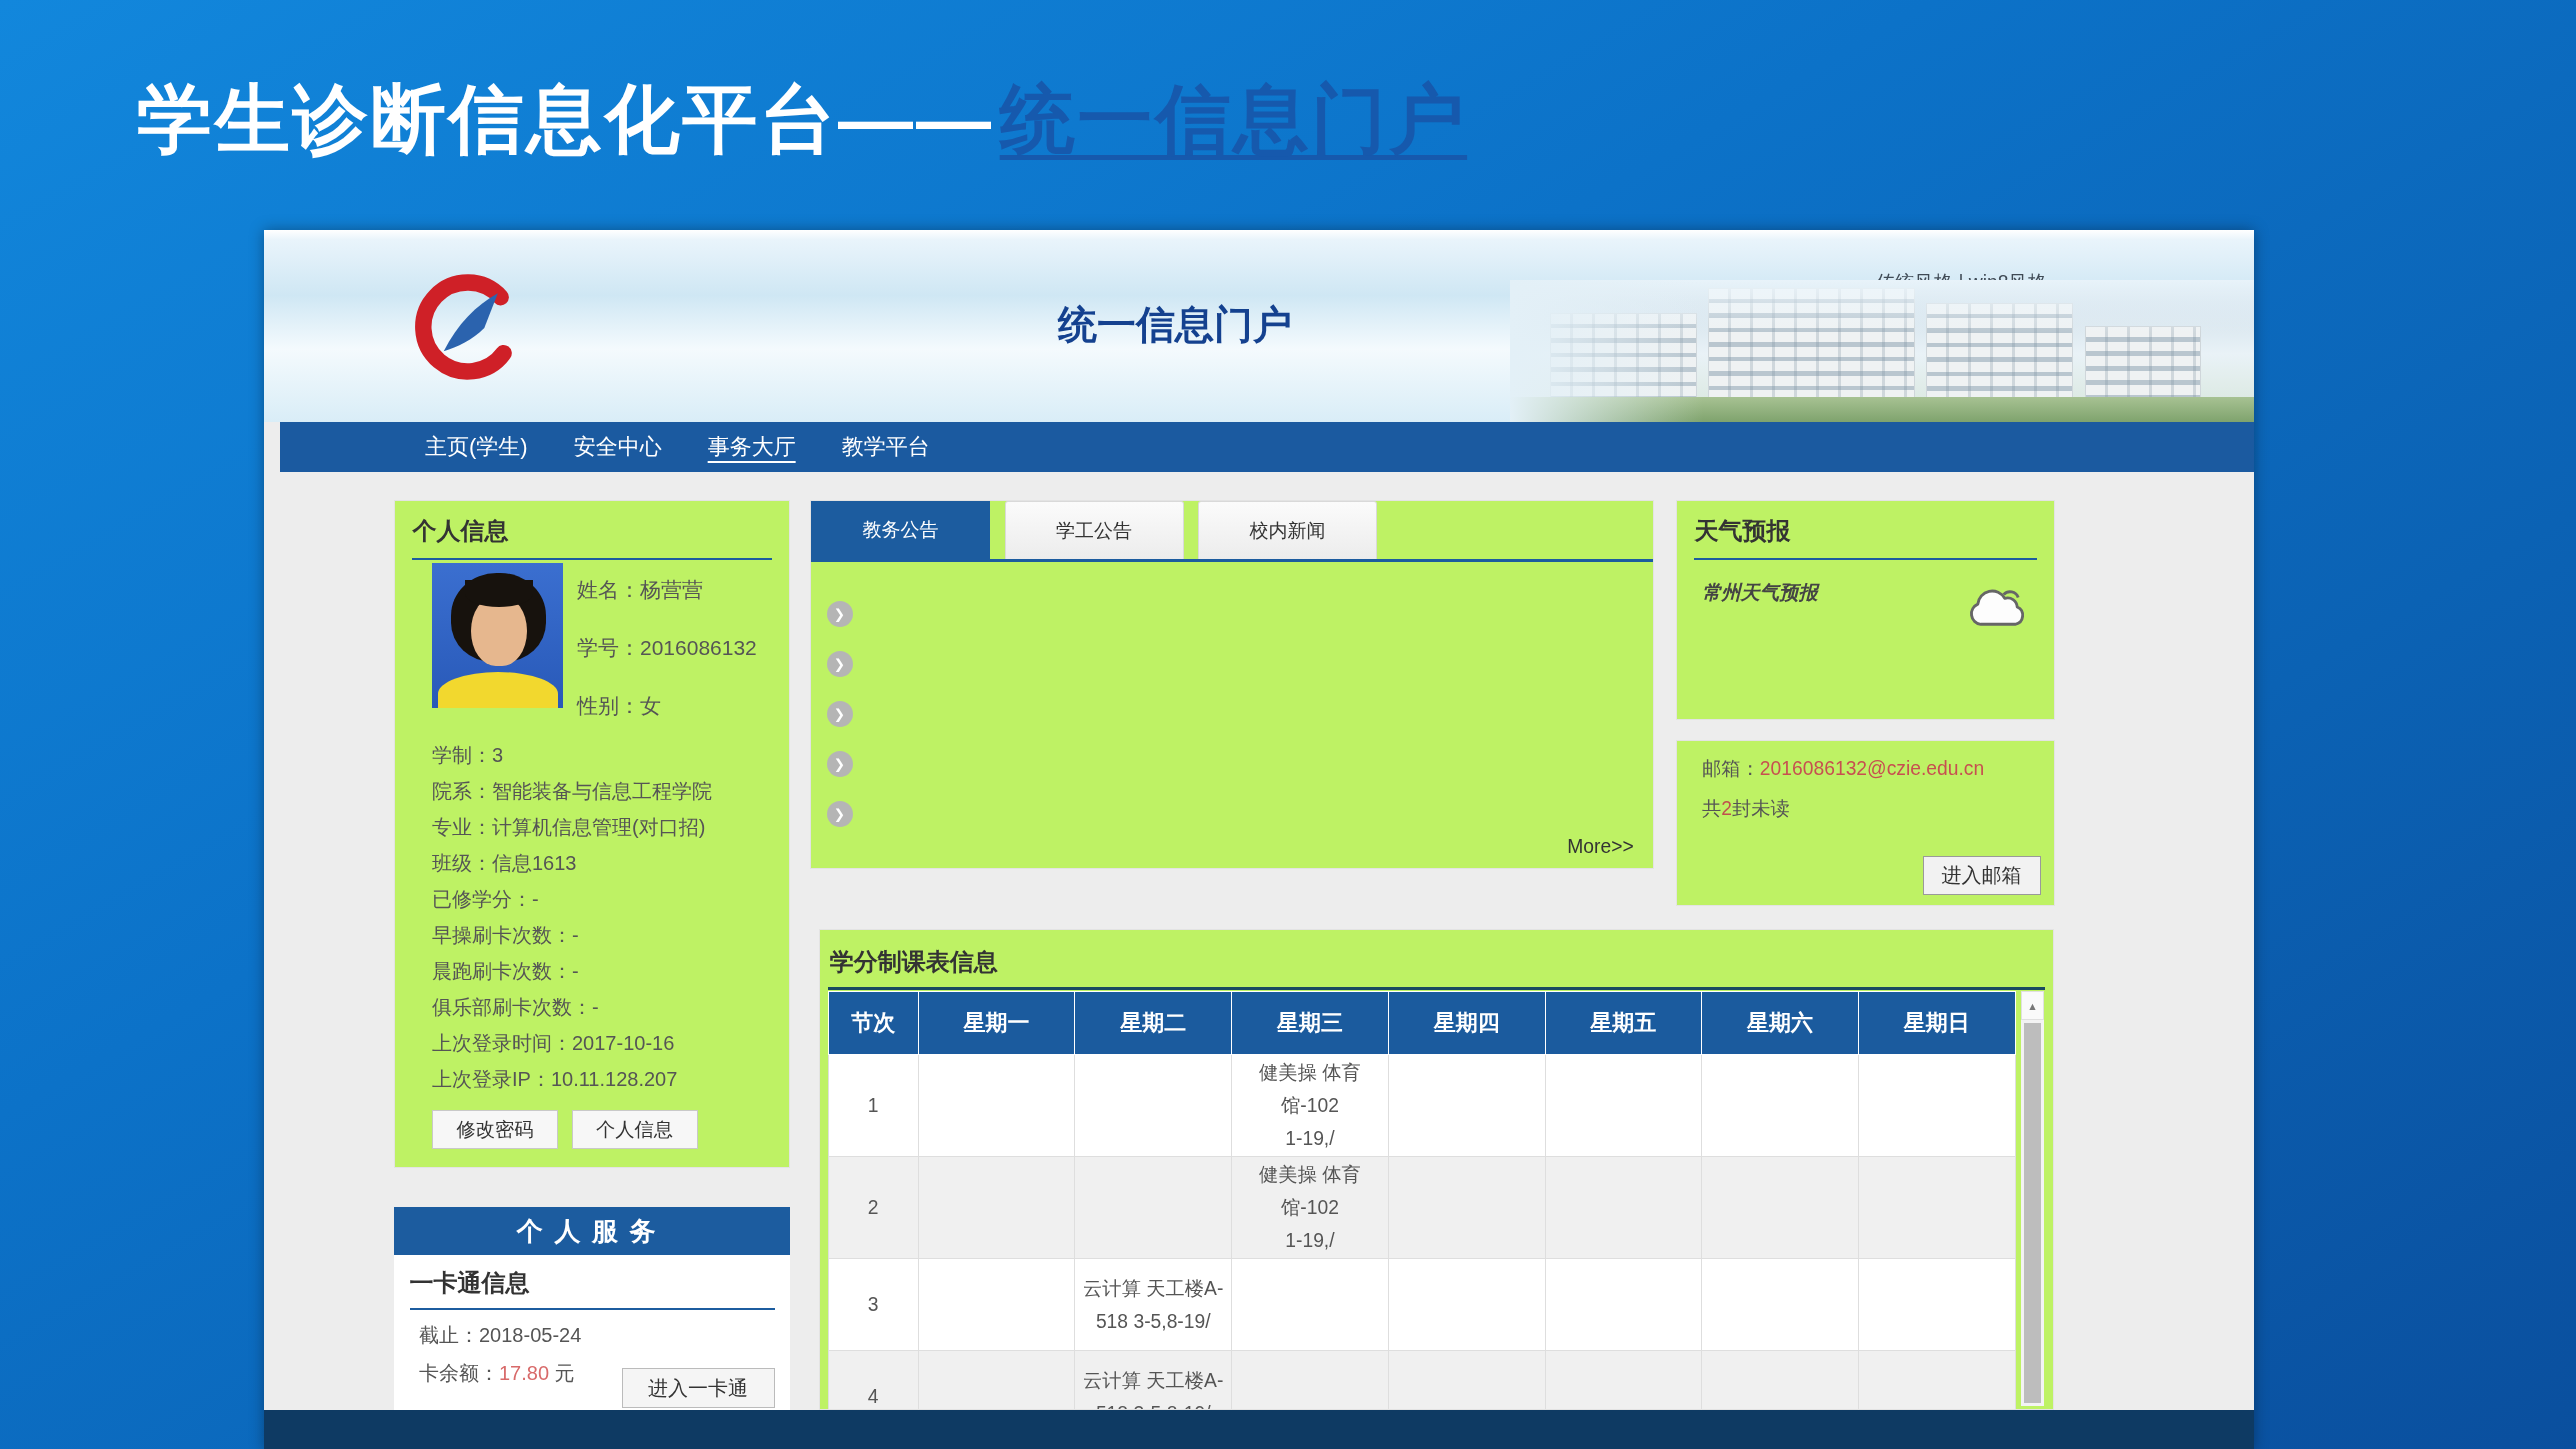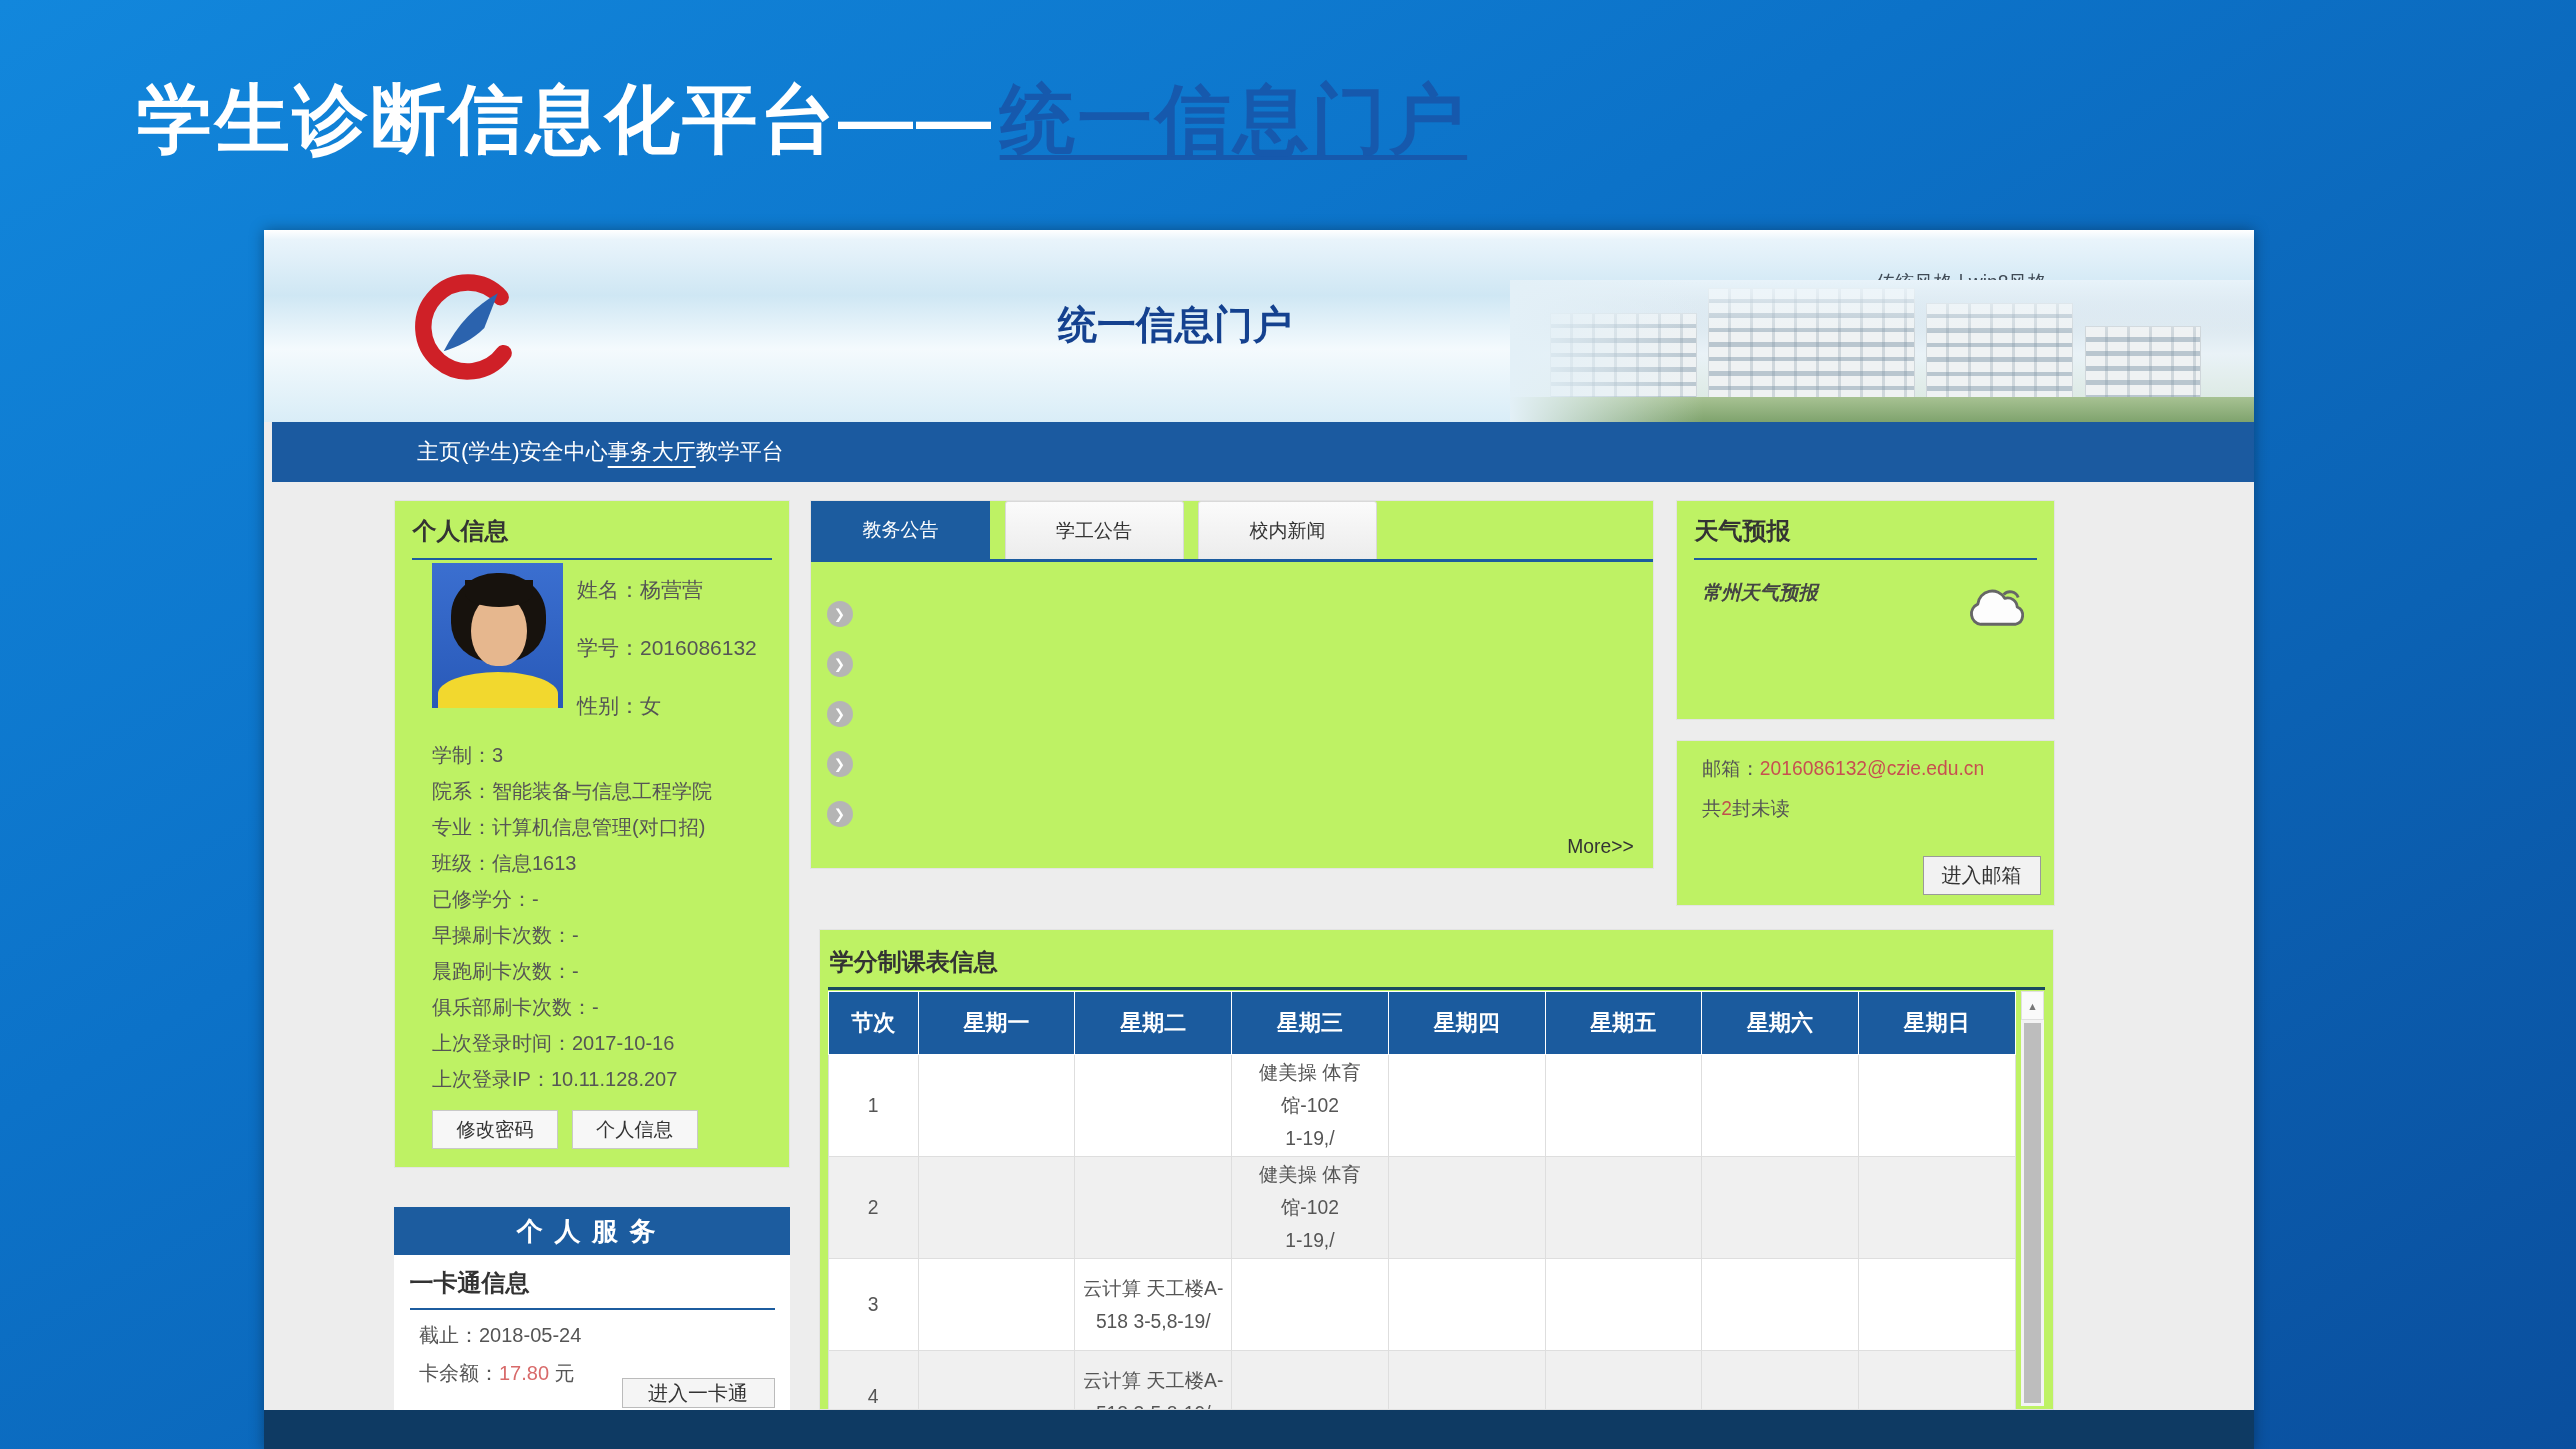--- a/index.html
+++ b/index.html
@@ -31,22 +31,22 @@
     box-shadow:0 0 0 1px #cfd6da;}
   .bld1{left:41px;bottom:25px;width:145px;height:83px;}
   .bld2{left:199px;bottom:25px;width:205px;height:108px;}
   .bld3{left:417px;bottom:25px;width:145px;height:93px;}
   .bld4{left:576px;bottom:25px;width:114px;height:70px;}
   .ground{position:absolute;left:0;right:0;bottom:0;height:25px;
     background:linear-gradient(180deg,#a7c293 0%,#7fa36d 100%);}
   .building::after{content:"";position:absolute;inset:0;
     background:linear-gradient(90deg,#e3f0f7 0%,rgba(227,240,247,0) 26%),
                linear-gradient(180deg,rgba(236,246,252,.9) 0%,rgba(236,246,252,0) 38%);}
-  .p-nav{position:absolute;left:8px;right:0;top:192px;height:60px;background:#1b5aa0;
-    display:flex;align-items:center;padding-left:145px;box-sizing:border-box;}
+  .p-nav{position:absolute;left:16px;right:0;top:192px;height:50px;background:#1b5aa0;
+    display:flex;align-items:center;padding-left:145px;gap:46px;box-sizing:border-box;}
   .nav-item{color:#fff;font-size:22px;cursor:pointer;text-decoration:none;}
   .nav-active{text-decoration:underline;text-underline-offset:6.8px;}
   .p-footer{position:absolute;left:0;right:0;bottom:0;height:40px;background:#0e3a63;}
   
   .panel{position:absolute;background:#bef264;border:1px solid #e3e3e3;box-sizing:border-box;}
   .panel-title{margin:13.5px 17.4px 0 17.4px;font-size:24px;color:#333;font-weight:600;
     padding-bottom:11.6px;border-bottom:2.9px solid #1c5c9f;}
   
   #panel-profile{left:130px;top:270px;width:396px;height:668px;}
   .photo{position:absolute;left:37px;top:62px;width:131px;height:145px;overflow:hidden;
@@ -69,21 +69,21 @@
   
   #panel-services{left:130px;top:977px;width:396px;height:203px;border:none;background:#ffffff;}
   .services-header{height:48px;background:#1c5c9f;color:#fff;display:flex;align-items:center;
     justify-content:center;font-size:26px;letter-spacing:11.6px;font-weight:600;}
   .card-title{margin:11.6px 15.5px 0 15.5px;font-size:24px;color:#333;font-weight:600;
     padding-bottom:9.7px;border-bottom:2.9px solid #1c5c9f;}
   .card-line{margin:11.6px 0 0 25px;font-size:20px;color:#555;}
   .balance-value{color:#d86a6a;}
   .push-btn{background:#f2f2f2;border:1.9px solid #9a9a9a;font-size:20px;color:#333;
     cursor:pointer;font-family:inherit;}
-  .card-btn{position:absolute;right:15.5px;bottom:1.9px;width:153px;height:30px;border:1px solid #bbb;background:#f5f5f5;}
+  .card-btn{position:absolute;right:15.5px;bottom:1.9px;width:153px;height:40px;border:1px solid #bbb;background:#f5f5f5;}
   
   #panel-tabs{left:546px;top:270px;width:844px;height:369px;}
   .tabs-row{display:flex;gap:14.5px;height:58px;border-bottom:3.9px solid #1c5c9f;}
   .tab{width:179px;display:flex;align-items:center;justify-content:center;font-size:19px;cursor:pointer;box-sizing:border-box;}
   .tab-active{background:#1c5c9f;color:#fff;}
   .tab-idle{background:linear-gradient(#fbfbfb,#ececec);border:1px solid #d9d9d9;border-bottom:none;
     color:#333;border-radius:2.9px 2.9px 0 0;}
   .ann-list{padding:27px 0 0 15.5px;}
   .ann-item{height:50px;display:flex;align-items:center;gap:13.5px;cursor:pointer;}
   .circle-icon{width:26px;height:26px;border-radius:50%;background:#b5b5b5;color:#fff;

